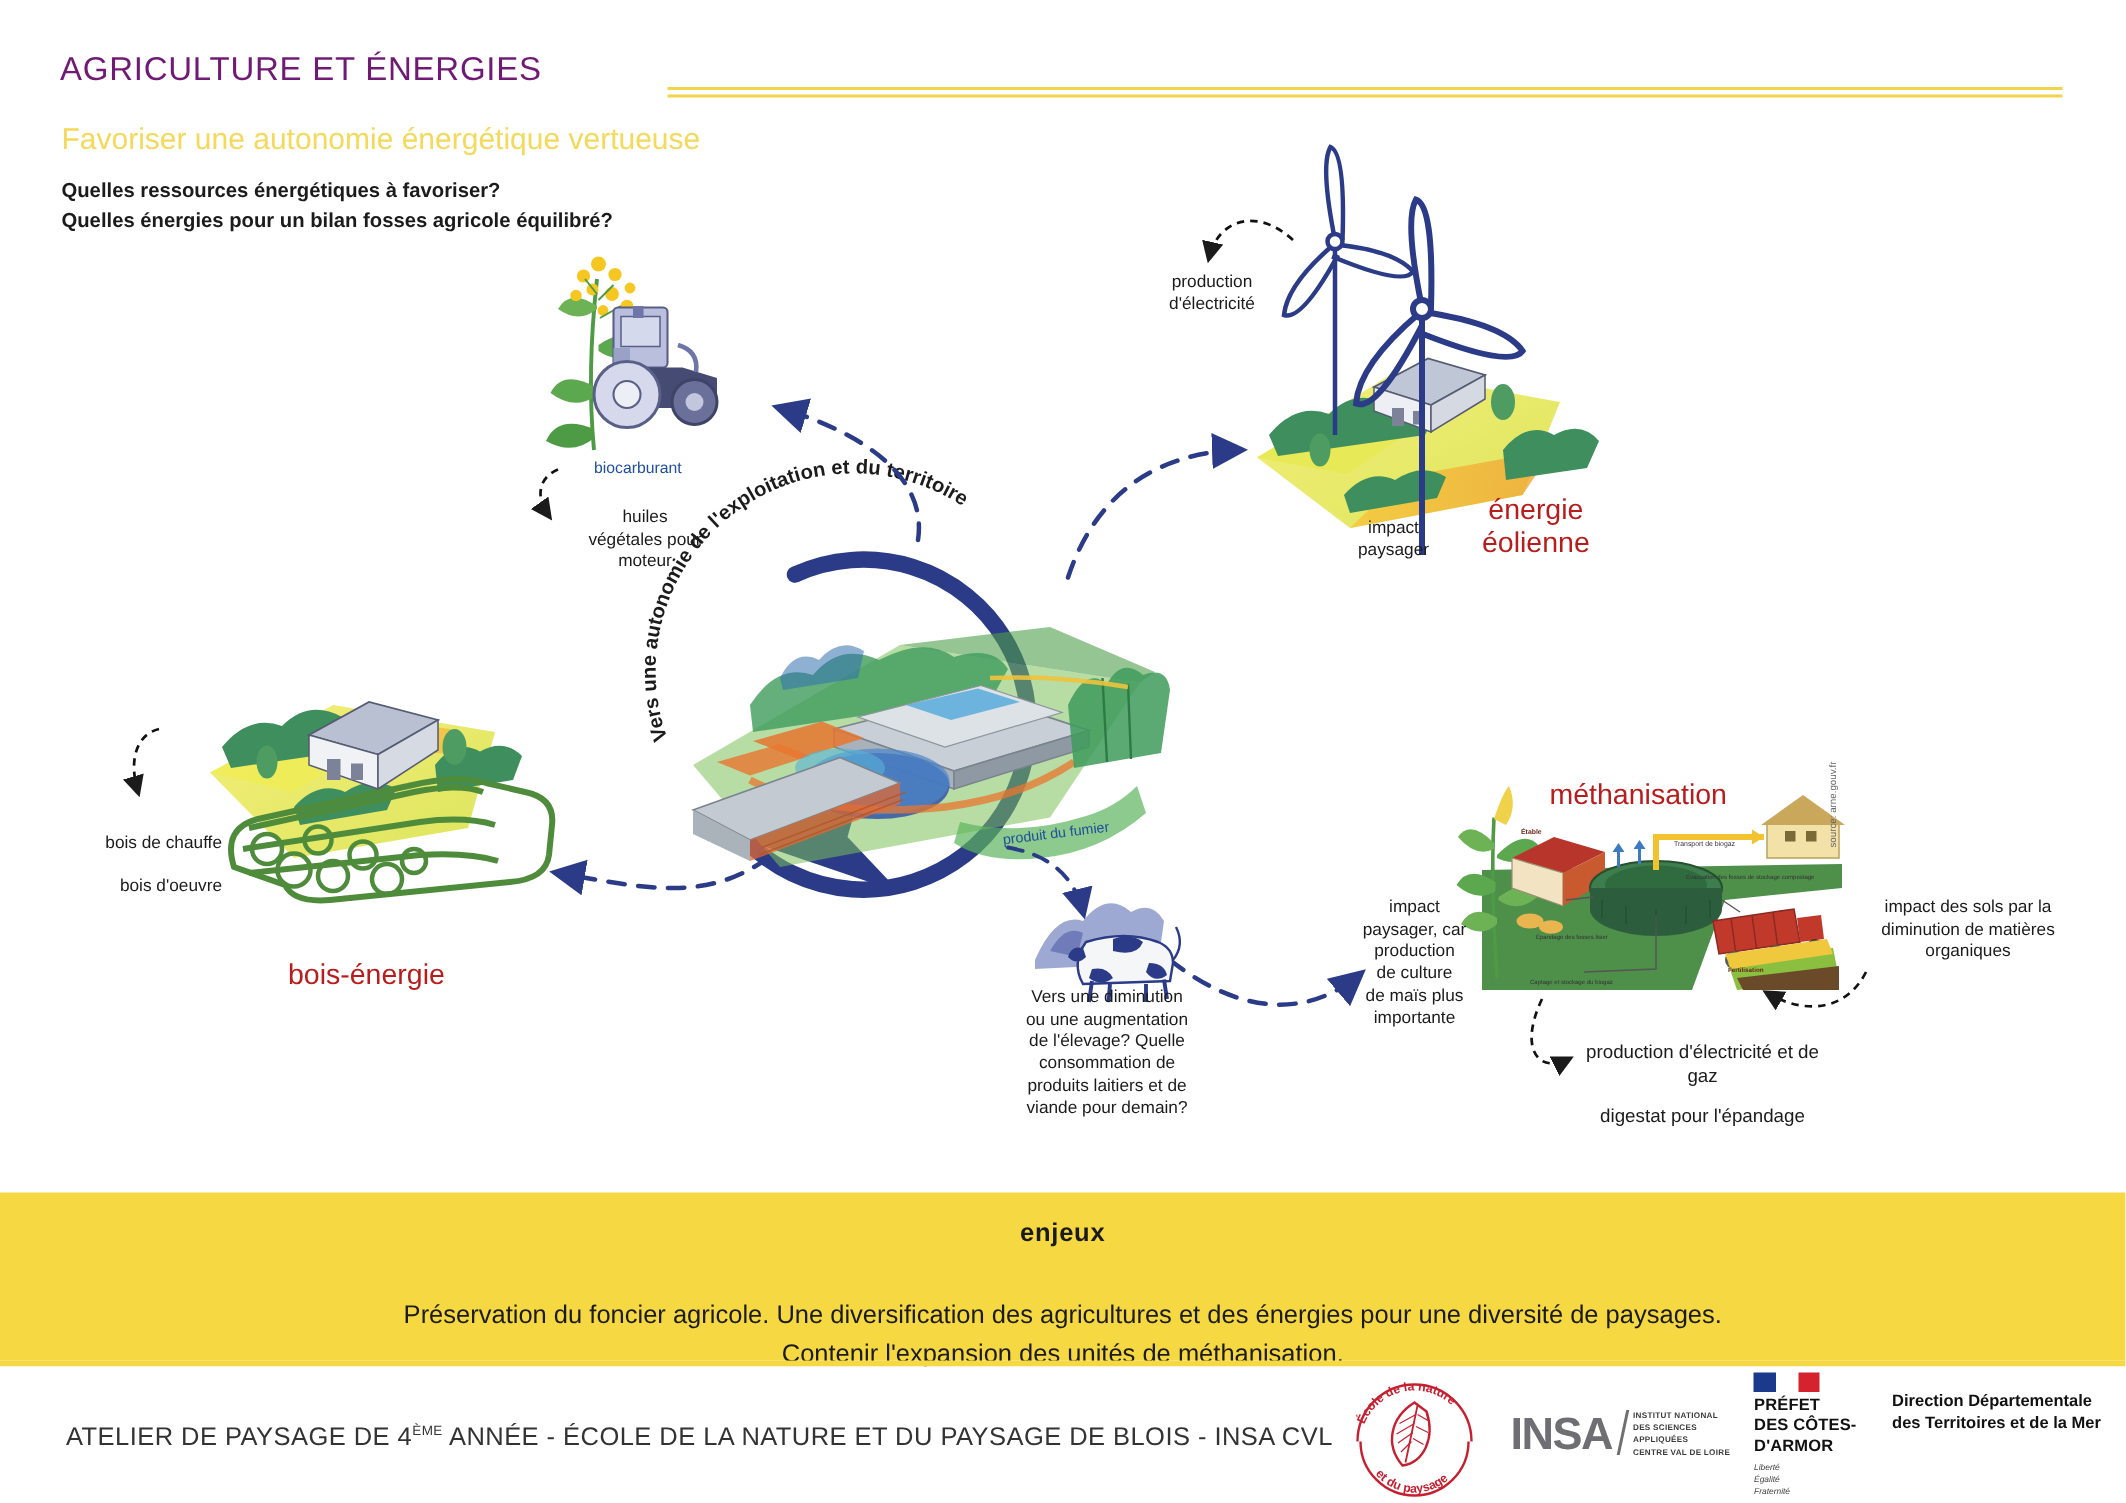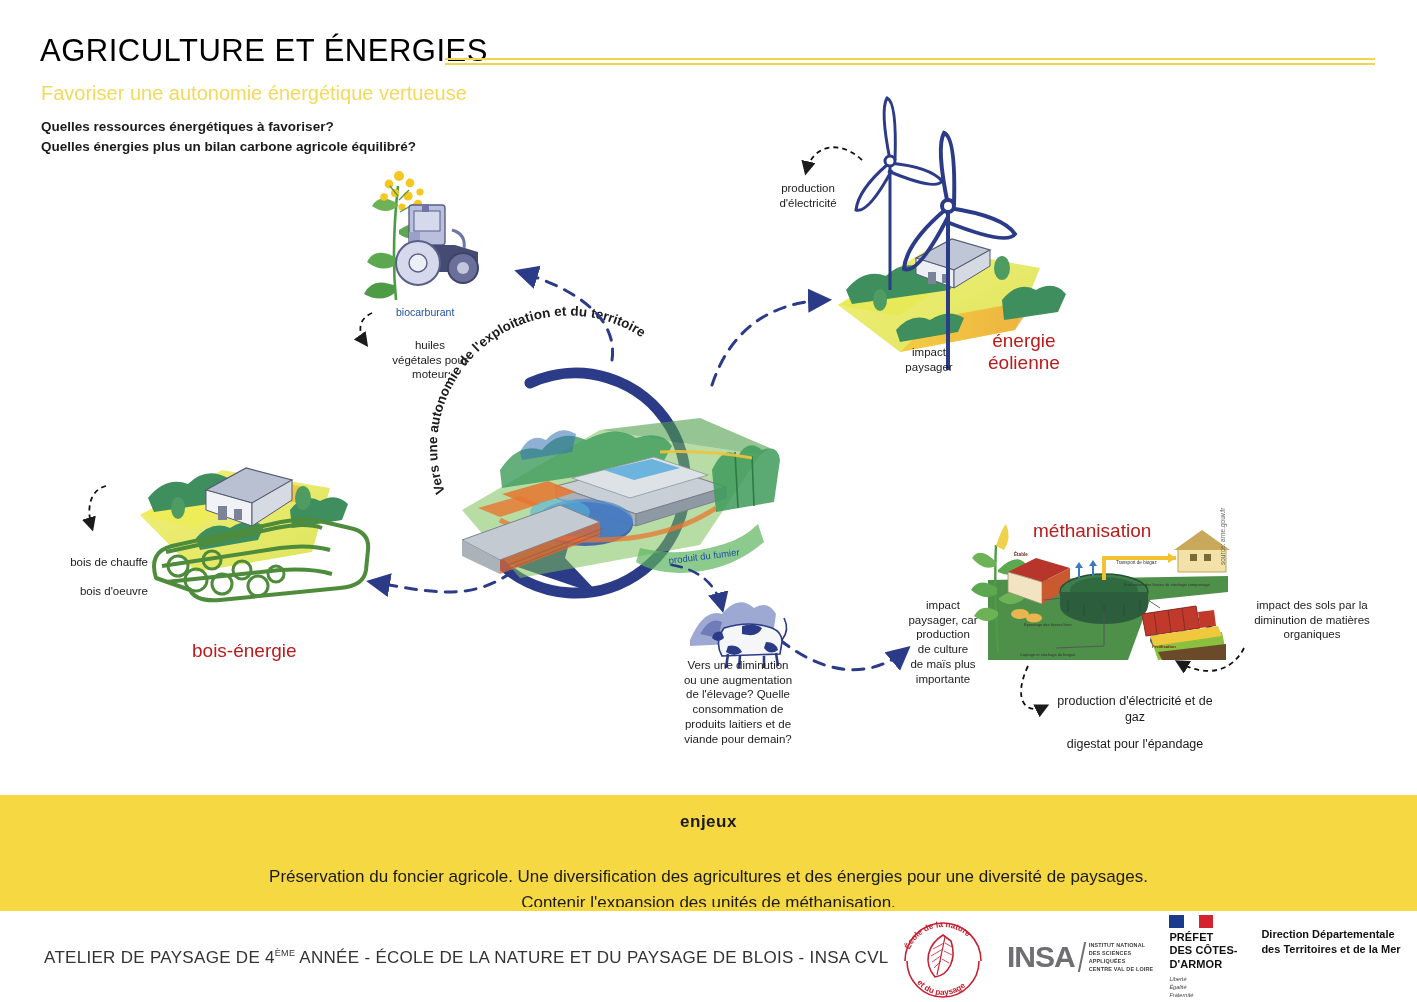--- a/index.html
+++ b/index.html
@@ -7,22 +7,22 @@
     width: 1417px; height: 1002px;
     background: #ffffff;
     font-family: "Liberation Sans", sans-serif;
     overflow: hidden;
   }
   #poster { position: relative; width: 1417px; height: 1002px; background: #fff; }
 
   
   .title {
     position: absolute; left: 40px; top: 33px;
-    font-size: 31px; font-weight: 400; letter-spacing: .5px;
-    color: #000000; white-space: nowrap;
+    font-size: 22px; font-weight: 400; letter-spacing: .5px;
+    color: #701a75; white-space: nowrap;
   }
   .title-rule { position: absolute; left: 445px; top: 58px; width: 930px; height: 8px; }
   .title-rule i { display: block; height: 2px; background: #F2D44B; }
   .title-rule i:last-child { margin-top: 3px; }
 
   .subtitle {
     position: absolute; left: 41px; top: 82px;
     font-size: 20px; color: #F4D95B; white-space: nowrap;
   }
   .questions {
@@ -57,21 +57,21 @@
   .footer { position: absolute; left: 0; top: 911px; width: 1417px; height: 91px; background: #fff; }
   .footer-text {
     position: absolute; left: 44px; top: 37px;
     font-size: 17px; color: #333; letter-spacing: .3px; white-space: nowrap;
   }
   .footer-text sup { font-size: 9px; vertical-align: super; }
 
   .logos { position: absolute; left: 895px; top: 4px; display: flex; align-items: center; gap: 16px; }
 
   .logo-enp { position: relative; width: 96px; height: 84px; }
-  .logo-insa { display: flex; align-items: center; gap: 6px; }
+  .logo-insa { display: flex; align-items: flex-start; gap: 6px; }
   .insa-word { font-size: 30px; font-weight: 800; color: #6E6E73; letter-spacing: -1px; }
   .insa-sub { font-size: 5.4px; font-weight: 700; color: #3b3b3b; line-height: 1.5; letter-spacing: .2px; }
   .logo-prefet { display: flex; align-items: flex-start; gap: 14px; }
   .prefet-block { width: 78px; }
   .flag { display: flex; width: 44px; height: 13px; margin-bottom: 3px; }
   .flag span { flex: 1; }
   .flag .b { background: #1b3a8c; } .flag .w { background: #fff; } .flag .r { background: #D4232E; }
   .prefet-name { font-size: 11px; font-weight: 800; color: #111; line-height: 1.22; letter-spacing: .1px; }
   .prefet-motto { margin-top: 4px; font-size: 5.6px; font-style: italic; color: #444; line-height: 1.45; }
   .ddtm { font-size: 11px; font-weight: 700; color: #111; line-height: 1.35; padding-top: 12px; }
@@ -88,21 +88,21 @@
 <div id="poster">
 
   <div class="title">AGRICULTURE ET ÉNERGIES</div>
   <div class="title-rule">
       <i></i>
       <i></i>
     </div>
   <div class="subtitle">Favoriser une autonomie énergétique vertueuse</div>
   <div class="questions">
     <div>Quelles ressources énergétiques à favoriser?</div>
-    <div>Quelles énergies plus un bilan carbone agricole équilibré?</div>
+    <div>Quelles énergies pour un bilan fosses agricole équilibré?</div>
   </div>
 
   <svg id="art" viewBox="0 0 1417 1002">
     <defs>
       <marker id="arrB" markerWidth="9" markerHeight="9" refX="6" refY="4" orient="auto">
         <path d="M0,0 L8,4 L0,8 z" fill="#2B3B87"></path>
       </marker>
       <marker id="arrK" markerWidth="9" markerHeight="9" refX="6" refY="4" orient="auto">
         <path d="M0,0 L8,4 L0,8 z" fill="#1b1b1b"></path>
       </marker>

